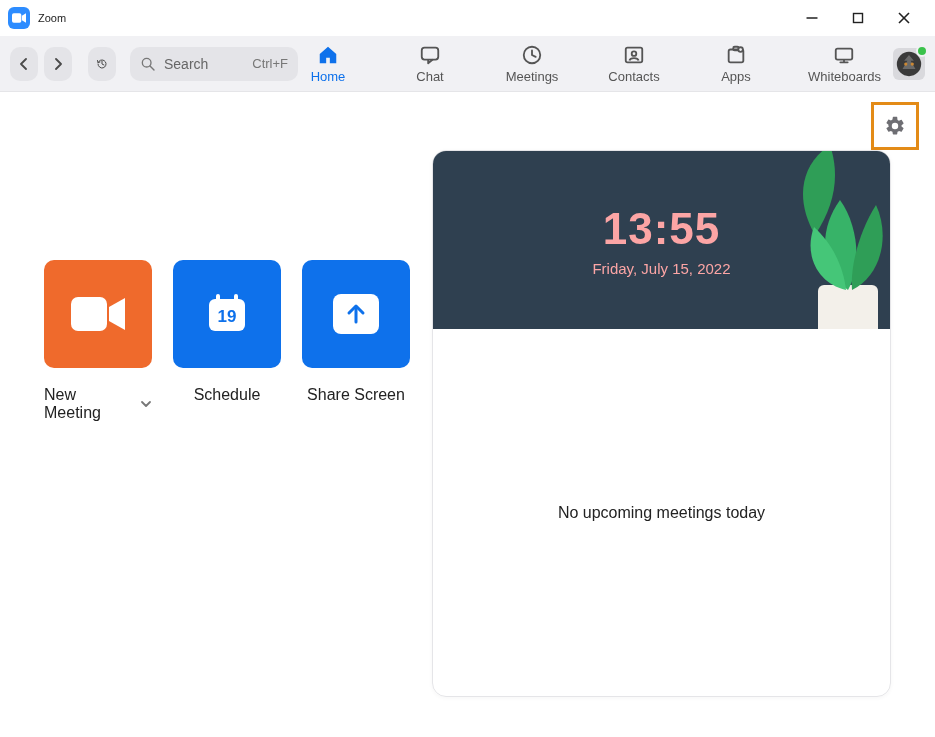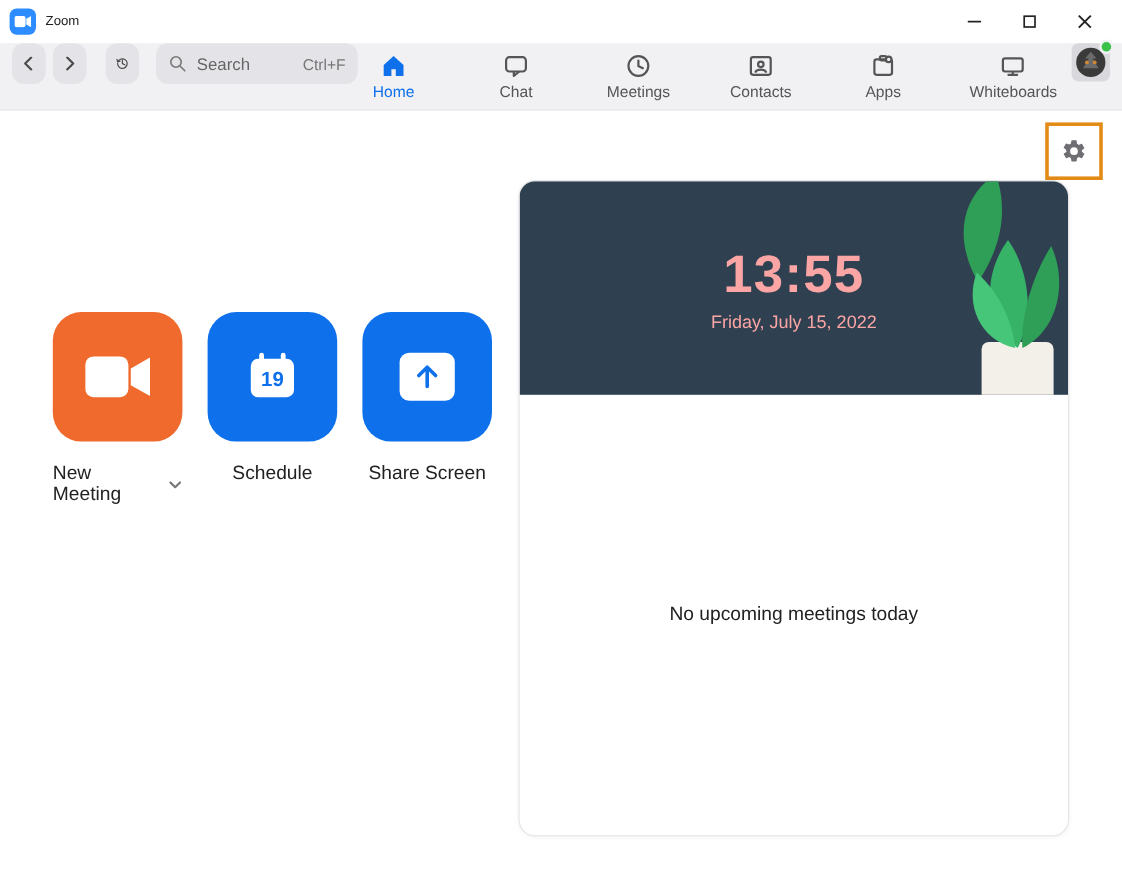--- a/index.html
+++ b/index.html
@@ -8,21 +8,21 @@
   
   .titlebar { height: 36px; display: flex; align-items: center; padding: 0 8px; background: #fff; }
   .app-logo { width: 22px; height: 22px; background: #2d8cff; border-radius: 6px; display:flex; align-items:center; justify-content:center; margin-right: 8px; }
   .app-logo svg { width: 14px; height: 10px; }
   .app-title { font-size: 11px; color: #222; }
   .titlebar-spacer { flex: 1; }
   .win-btn { width: 46px; height: 36px; display:flex; align-items:center; justify-content:center; color:#222; }
   .win-btn svg { width: 12px; height: 12px; }
 
   
-  .toolbar { height: 56px; background: #f1f1f4; border-bottom: 1px solid #e5e5e8; display:flex; padding: 0 10px; }
+  .toolbar { height: 56px; background: #f1f1f4; border-bottom: 1px solid #e5e5e8; display:flex; align-items:center; padding: 0 10px; }
   .nav-btn { width: 34px; height: 34px; border-radius: 10px; background: #e4e4e8; display:flex; align-items:center; justify-content:center; margin-right: 6px; color:#4a4a4a; }
   .nav-btn svg { width: 12px; height: 12px; }
   .history-btn { margin-left: 10px; margin-right: 14px; }
   .search-box { height: 34px; min-width: 168px; background:#e4e4e8; border-radius: 10px; display:flex; align-items:center; padding: 0 10px; color:#666; font-size:14px; gap:8px; }
   .search-box .kbd { margin-left:auto; color:#777; font-size:13px; }
   .tabs { flex:1; display:flex; align-items:stretch; justify-content:center; gap: 42px; height:56px; }
   .tab { display:flex; flex-direction:column; align-items:center; justify-content:center; gap:3px; color:#555; font-size:13px; min-width:60px; position:relative; }
   .tab svg { width:22px; height:22px; }
   .tab.active { color:#0e71eb; }
   .avatar-wrap { position: relative; width: 32px; height: 32px; margin-left: 12px; }
@@ -33,21 +33,21 @@
   
   .settings-row { display:flex; justify-content:flex-end; padding: 10px 16px 0 0; }
   .settings-btn { width:48px; height:48px; border:3px solid #e38b17; display:flex; align-items:center; justify-content:center; color:#6e6e73; background:#fff; }
   .settings-btn svg { width:22px; height:22px; }
 
   
   .main { display:flex; padding: 0 44px 40px 44px; gap: 28px; height: calc(737px - 36px - 56px - 58px); }
   .left-col { width: 360px; padding-top: 110px; }
   .action-grid { display:grid; grid-template-columns: 1fr 1fr 1fr; column-gap: 60px; row-gap: 80px; justify-items:center;gap:21px; }
   .action-item { display:flex; flex-direction:column; align-items:center; gap:18px; }
-  .action-tile { width:108px; height:108px; border-radius:24px; display:flex; align-items:center; justify-content:center; }
+  .action-tile { width:108px; height:108px; border-radius:10px; display:flex; align-items:center; justify-content:center; }
   .tile-orange { background:#ef6a2c; }
   .tile-blue { background:#0e71eb; }
   .tile-inner { width:46px; height:40px; background:#fff; border-radius:8px; display:flex; align-items:center; justify-content:center; }
   .action-label-row { display:flex; align-items:center; gap:8px; color:#222; font-size:16px; }
   .chev { color:#777; }
 
   .right-col { flex:1; display:flex; }
   .card { flex:1; border:1px solid #e5e5e8; border-radius:14px; overflow:hidden; display:flex; flex-direction:column; box-shadow: 0 1px 4px rgba(0,0,0,0.04); }
   .card-hero { height:178px; background:#2f4050; position:relative; display:flex; flex-direction:column; align-items:center; justify-content:center; color:#fca5a5; overflow:hidden; }
   .hero-time { font-size:44px; font-weight:600; letter-spacing:1px; }

